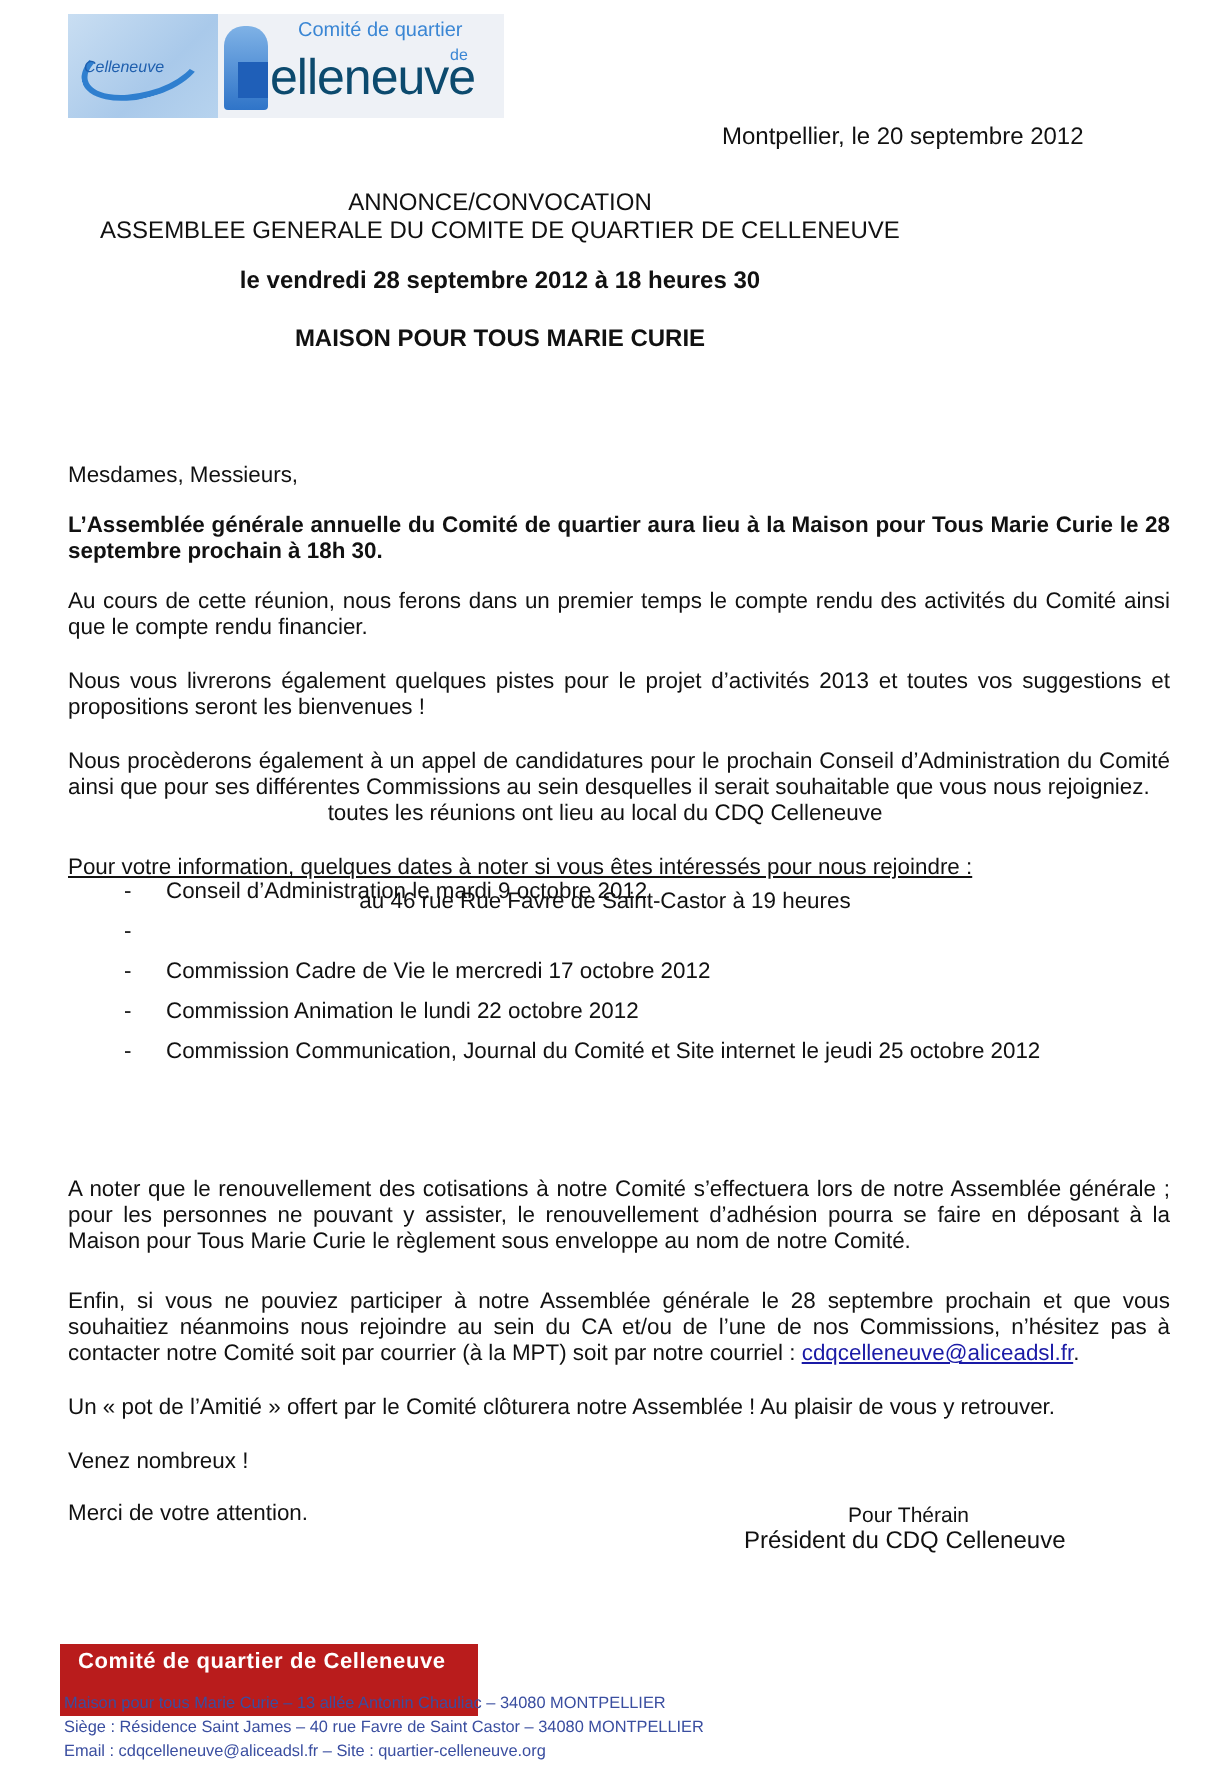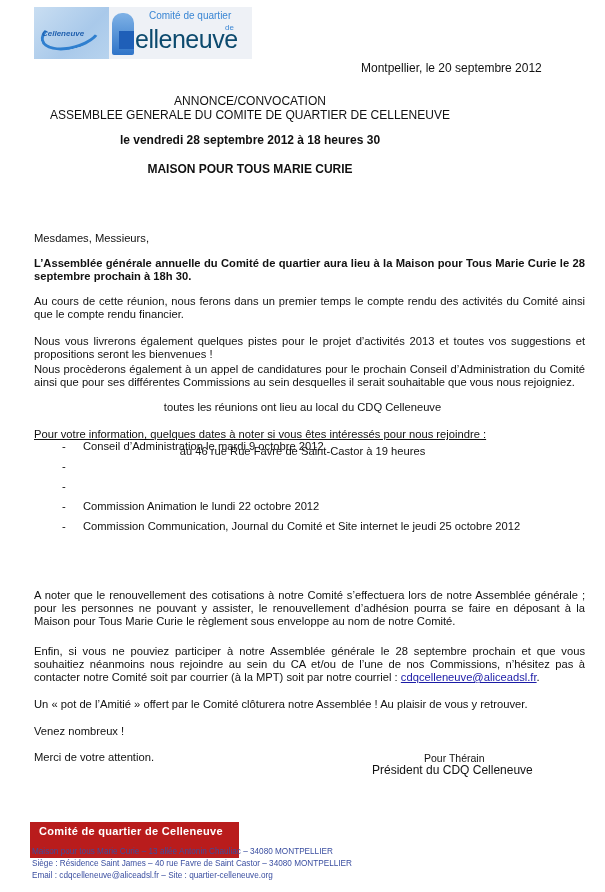--- a/index.html
+++ b/index.html
@@ -2,21 +2,21 @@
 <html><head>
   <meta charset="utf-8">
   <style>
     * { box-sizing: border-box; margin: 0; padding: 0; }
     html, body { width: 605px; height: 892px; background: #ffffff; overflow: hidden; }
     body { position: relative; font-family: "Liberation Sans", sans-serif; color: #111; font-size: 11.2px; line-height: 13px; }
 
     .logo { position: absolute; left: 34px; top: 7px; width: 218px; height: 52px; background: #eef1f6; display: flex; }
     .logo-left { width: 75px; height: 52px; background: linear-gradient(135deg, #c9def2 0%, #a9c9ea 60%, #b7d3ee 100%); position: relative; overflow: hidden; }
     .logo-left .swoosh { position: absolute; left: 6px; top: 10px; width: 62px; height: 32px; border-radius: 50%; border: 3px solid #2f7fcf; border-right-color: transparent; border-top-color: transparent; transform: rotate(-15deg); }
-    .logo-left .mini { position: absolute; left: 8px; top: 20px; font-size: 8px; color: #1f5fae; font-style: italic; font-weight: bold; }
+    .logo-left .mini { position: absolute; left: 8px; top: 20px; font-size: 8px; color: #1f5fae; font-style: italic; }
     .logo-right { flex: 1; position: relative; }
     .logo-c { position: absolute; left: 3px; top: 6px; width: 22px; height: 42px; background: linear-gradient(180deg, #7fb2e6, #2f74c8); border-radius: 10px 10px 2px 2px; }
     .logo-c::after { content: ""; position: absolute; left: 7px; top: 18px; width: 15px; height: 18px; background: #1f5fb8; }
     .logo-tag { position: absolute; left: 40px; top: 4px; font-size: 10px; color: #3a86d4; line-height: 10px; }
     .logo-de { position: absolute; left: 116px; top: 14px; font-size: 8px; color: #3a86d4; }
     .logo-name { position: absolute; left: 26px; top: 18px; font-size: 25px; color: #0c4a6e; letter-spacing: -0.5px; line-height: 28px; }
 
     .date { position: absolute; left: 361px; top: 62px; font-size: 12px; }
 
     .titles { position: absolute; left: 0; width: 500px; text-align: center; font-weight: bold; font-size: 12px; line-height: 14px; }
@@ -63,36 +63,37 @@
   <div style="font-weight:normal;">ANNONCE/CONVOCATION</div>
   <div style="font-weight:normal;">ASSEMBLEE GENERALE DU COMITE DE QUARTIER DE CELLENEUVE</div>
 </div>
 <div class="titles t3">le vendredi 28 septembre 2012 à 18 heures 30</div>
 <div class="titles t4">MAISON POUR TOUS MARIE CURIE</div>
 
 <div class="p" style="top:191px;">Mesdames, Messieurs,</div>
 <div class="p bold" style="top:216px;">L’Assemblée générale annuelle du Comité de quartier aura lieu à la Maison pour Tous Marie Curie le 28 septembre prochain à 18h 30.</div>
 <div class="p" style="top:254px;">Au cours de cette réunion, nous ferons dans un premier temps le compte rendu des activités du Comité ainsi que le compte rendu financier.</div>
 <div class="p" style="top:294px;">Nous vous livrerons également quelques pistes pour le projet d’activités 2013 et toutes vos suggestions et propositions seront les bienvenues !</div>
-<div class="p" style="top:322px;">Nous procèderons également à un appel de candidatures pour le prochain Conseil d’Administration du Comité ainsi que pour ses différentes Commissions au sein desquelles il serait souhaitable que vous nous rejoigniez.</div>
+<div class="p" style="top:334px;">Nous procèderons également à un appel de candidatures pour le prochain Conseil d’Administration du Comité ainsi que pour ses différentes Commissions au sein desquelles il serait souhaitable que vous nous rejoigniez.</div>
 
 <div class="p u" style="top:387px; text-align:left;">Pour votre information, quelques dates à noter si vous êtes intéressés pour nous rejoindre :</div>
 <div class="center" style="top:401px;">toutes les réunions ont lieu au local du CDQ Celleneuve</div>
 <div class="center" style="top:414px;margin-top:31px;">au 46 rue Rue Favre de Saint-Castor à 19 heures</div>
 
 <ul class="list">
   <li>
       <span class="dash">-</span>
       <span>Conseil d’Administration  le mardi 9 octobre 2012</span>
     </li>
   <li>
       <span class="dash">-</span>
     </li>
   <li>
       <span class="dash">-</span>
+      <span>Commission Cadre de Vie le mercredi 17 octobre 2012</span>
     </li>
   <li>
       <span class="dash">-</span>
       <span>Commission Animation le lundi 22 octobre 2012</span>
     </li>
   <li>
       <span class="dash">-</span>
       <span>Commission Communication, Journal du Comité et Site internet le jeudi 25 octobre 2012</span>
     </li>
 </ul>

